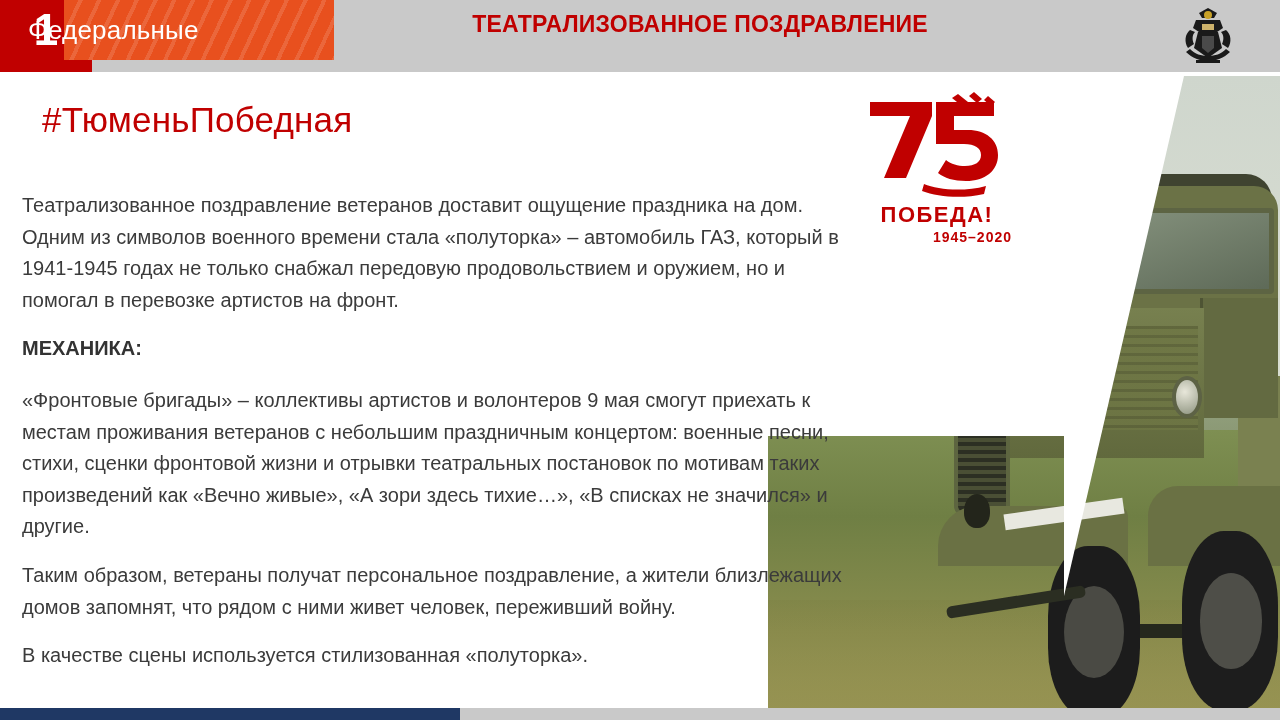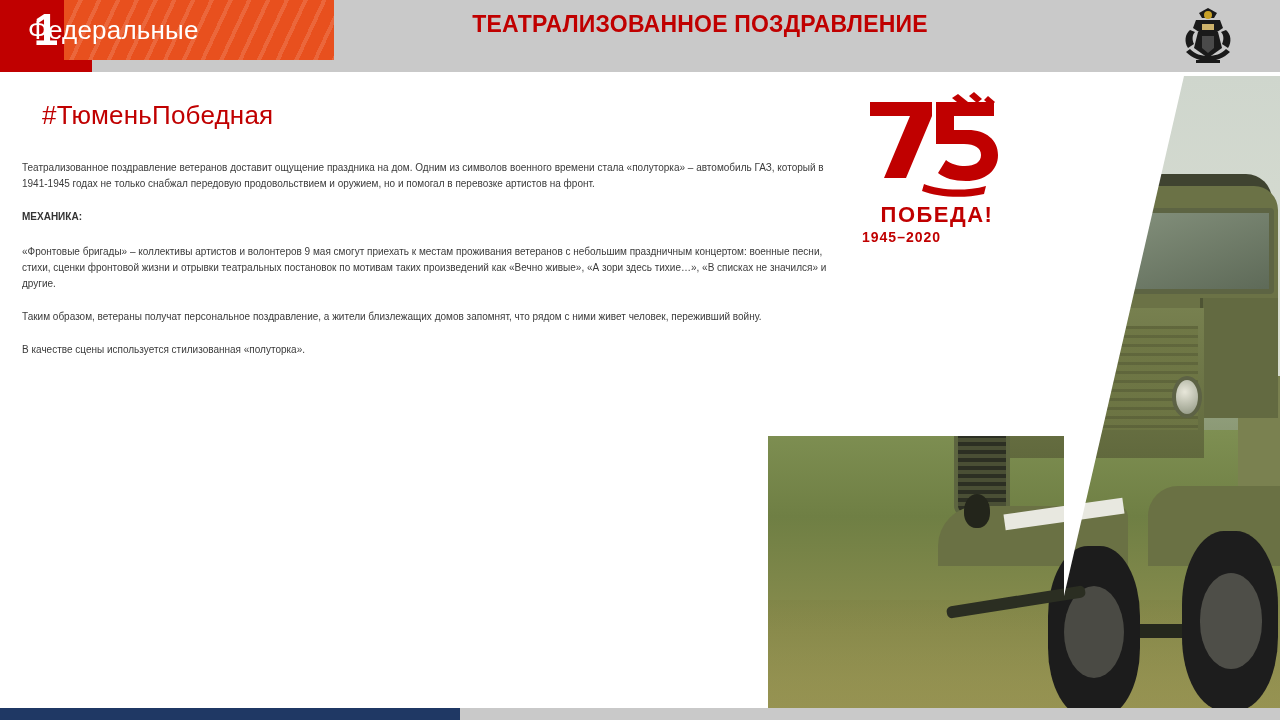--- a/index.html
+++ b/index.html
@@ -49,47 +49,47 @@
     color:#c00000; font-size:23px; font-weight:bold; line-height:1.35;
     letter-spacing:0.2px;
   }
   .coat {
     position:absolute; left:1176px; top:4px; width:64px; height:64px;
   }
 
   
   .hashtag {
     position:absolute; left:42px; top:100px;
-    color:#c00000; font-size:26px; font-weight:normal;
+    color:#c00000; font-size:35px; font-weight:normal;
     letter-spacing:0.2px;
   }
 
   
   .body-text {
-    position:absolute; left:22px; top:160px; width:820px;
+    position:absolute; left:22px; top:190px; width:820px;
     color:#3b3b3b;
-    font-size:10px;
+    font-size:20px;
     line-height:1.58;
   }
   .body-text p { margin-bottom:17px; }
   .body-text .mech {
     font-weight:bold; color:#333333; margin-bottom:20px;
   }
   .body-text p:last-child { margin-bottom:0; }
 
   
   .logo75 {
     position:absolute; left:862px; top:92px; width:150px; height:160px;
   }
   .logo75 .pob {
     position:absolute; left:0; top:110px; width:150px; text-align:center;
     color:#c00000; font-size:22px; font-weight:bold; letter-spacing:1.5px;
   }
   .logo75 .years {
-    position:absolute; left:0; top:137px; width:150px; text-align:left;
+    position:absolute; left:0; top:137px; width:150px; text-align:right;
     color:#c00000; font-size:14px; font-weight:bold; letter-spacing:1px;
   }
 
   
   .photo {
     position:absolute; right:0; top:76px; width:512px; height:644px;
     overflow:hidden;
   }
   .photo .sky {
     position:absolute; left:0; top:0; width:100%; height:100%;

